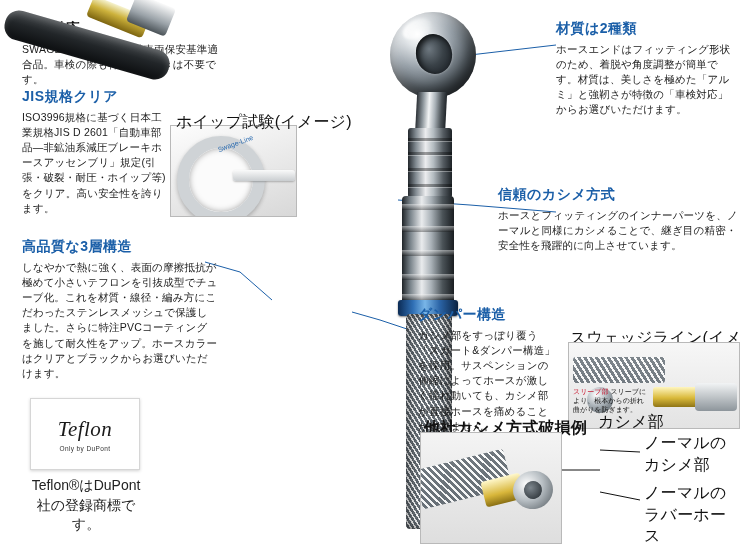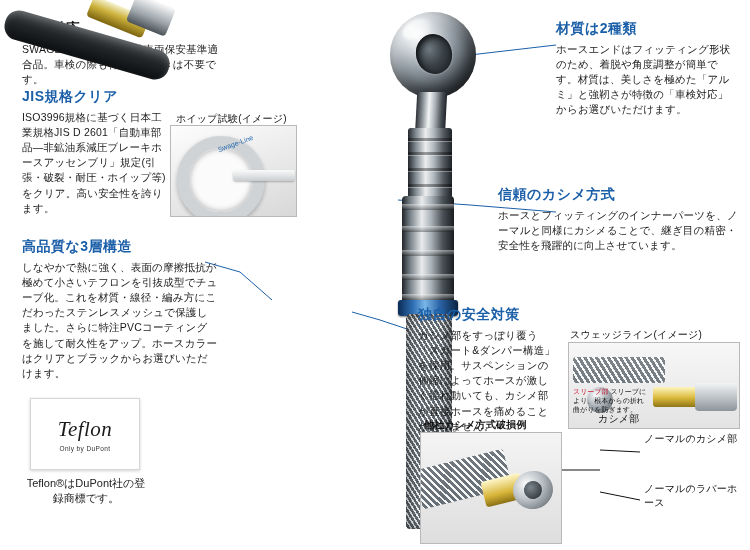--- a/index.html
+++ b/index.html
@@ -356,36 +356,36 @@
     color: #333;
     margin-top: 3px;
     letter-spacing: 0.4px;
   }
   #teflon-caption {
     position: absolute;
     left: 26px;
     top: 476px;
     width: 120px;
     text-align: center;
-    font-size: 11px;
+    font-size: 14px;
     line-height: 1.4;
     color: #222;
   }
 
   
   svg.lines {
     position: absolute;
     left: 0; top: 0;
     width: 750px; height: 550px;
     pointer-events: none;
   }
 
   .caption-label {
     position: absolute;
-    font-size: 10px;
+    font-size: 16px;
     color: #111;
     letter-spacing: 0.2px;
   }
 </style>
 </head>
 <body>
 
 <div class="page">
 
   <svg class="lines" viewBox="0 0 750 550">
@@ -440,21 +440,21 @@
     <div class="heading blue">材質は2種類</div>
     <div class="body-text">ホースエンドはフィッティング形状のため、着脱や角度調整が簡単です。材質は、美しさを極めた「アルミ」と強靭さが特徴の「車検対応」からお選びいただけます。</div>
   </div>
 
   <div class="block" style="left:498px; top:186px; width:244px;">
     <div class="heading blue">信頼のカシメ方式</div>
     <div class="body-text">ホースとフィッティングのインナーパーツを、ノーマルと同様にカシメることで、継ぎ目の精密・安全性を飛躍的に向上させています。</div>
   </div>
 
   <div class="block" style="left:418px; top:306px; width:140px;">
-    <div class="heading blue">独自の安全対策</div>
+    <div class="heading blue">ダンパー構造</div>
     <div class="body-text">カシメ部をすっぽり覆う「スカート&amp;ダンパー構造」を採用。サスペンションの伸縮によってホースが激しく揺れ動いても、カシメ部が直接ホースを痛めることがありません。</div>
   </div>
 
   <div class="photo" id="photo-whip">
     <div class="whip-coil"></div>
     <div class="whip-tube"></div>
     <div class="whip-label">Swage-Line</div>
   </div>
   <div class="caption-label" style="left:176px; top:112px;">ホイップ試験(イメージ)</div>
 

